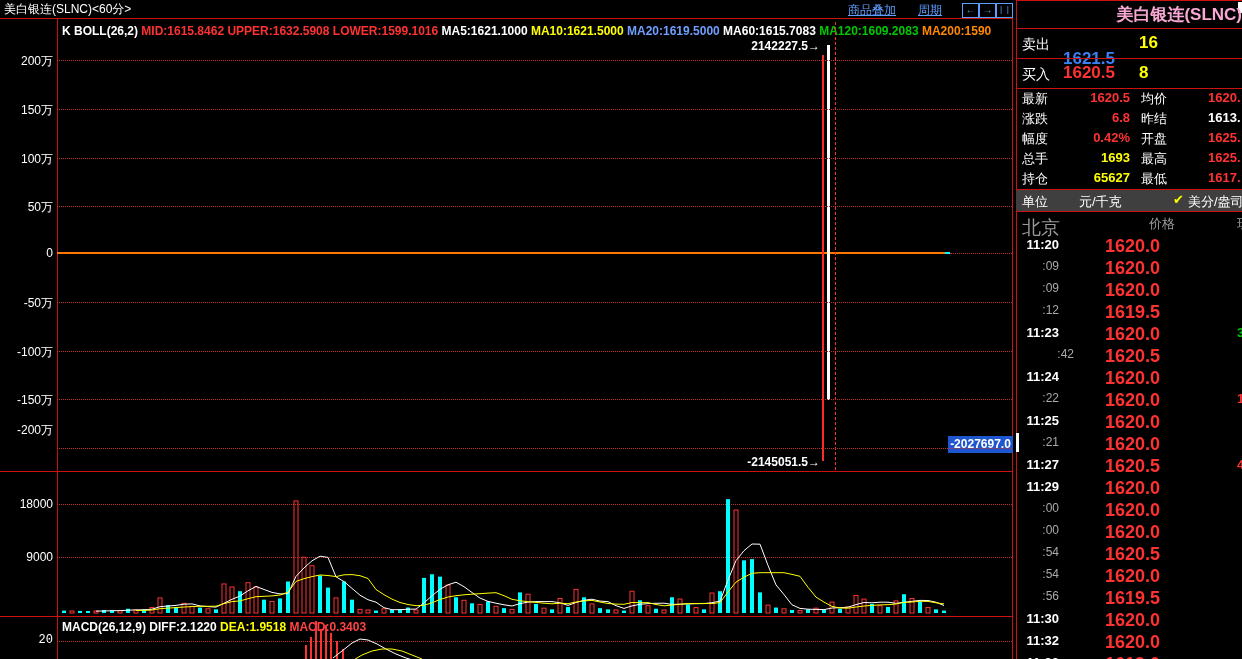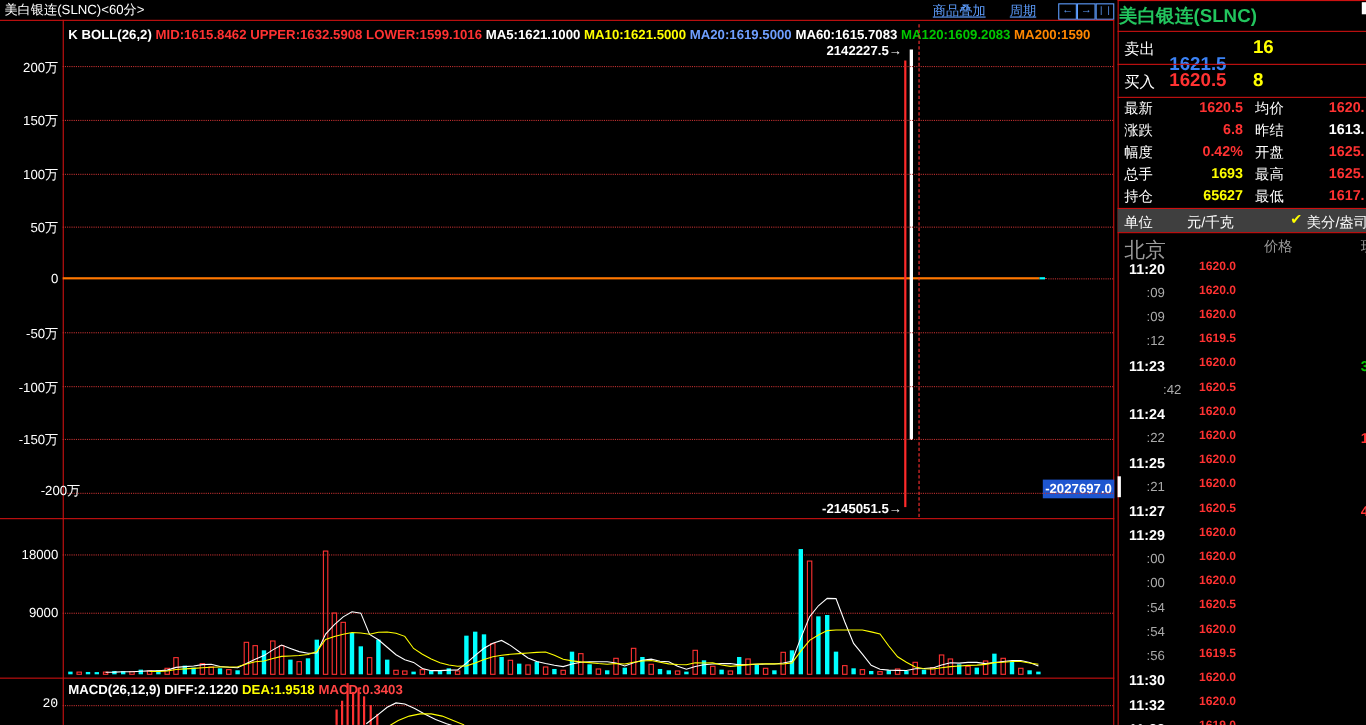--- a/index.html
+++ b/index.html
@@ -9,21 +9,21 @@
   .line{position:absolute;background:#cc1111;}
   .grid{position:absolute;border-top:1px dotted #c03030;height:0;}
   .ylab{position:absolute;color:#fff;font-size:12px;text-align:right;width:53px;left:0;}
   .ind{position:absolute;font-size:12px;white-space:nowrap;font-weight:bold;}
   .hdr-link{position:absolute;top:2px;color:#5e9eff;font-size:12px;text-decoration:underline;cursor:pointer;}
   .hdr-icon{position:absolute;top:3px;width:15px;height:13px;border:1px solid #5e9eff;color:#5e9eff;
             font-size:10px;line-height:12px;text-align:center;cursor:pointer;}
   .spike-label{position:absolute;color:#fff;font-weight:bold;font-size:12px;text-align:right;width:160px;}
   .tape-row{position:absolute;width:226px;height:22px;left:0;cursor:pointer;}
   .tape-time{position:absolute;top:4px;width:43px;left:0;text-align:right;}
-  .tape-price{position:absolute;top:3px;left:74px;width:85px;text-align:left;font-weight:bold;font-size:11px;}
+  .tape-price{position:absolute;top:3px;left:74px;width:85px;text-align:center;font-weight:bold;font-size:18px;}
   .tape-qty{position:absolute;top:4px;left:221px;font-weight:bold;font-size:13px;}
   svg{position:absolute;overflow:hidden;}
 </style>
 </head>
 <body>
 
 <div id="root">
 
   <div class="abs" style="left:4px;top:1px;color:#fff;font-size:12px;">美白银连(SLNC)&lt;60分&gt;</div>
   <span class="hdr-link" style="left:848px">商品叠加</span>
@@ -185,21 +185,21 @@
       <rect x="285" y="32" width="2" height="10" fill="#ff3232"></rect>
       <polyline points="276,41 285,34 295,26 303,22 311,23 320,27 329,32 339,37 349,41 359,44" fill="none" stroke="#ffffff"></polyline>
       <polyline points="295,44 305,38 315,34 325,32 335,32 345,34 355,38 365,42" fill="none" stroke="#ffff00"></polyline>
     </svg>
 
   <div class="line" style="left:1016px;top:0;width:1px;height:659px;"></div>
   <div class="line" style="left:1016px;top:0;width:226px;height:1px;"></div>
   <div class="abs" style="left:1238px;top:2px;width:4px;height:11px;background:#fff;"></div>
   <div class="abs" style="left:1016px;top:433px;width:3px;height:19px;background:#fff;"></div>
 
-  <div class="abs" style="left:1017px;top:3px;width:225px;height:22px;color:#22c55e;font-weight:bold;font-size:17px;text-align:left;">美白银连(SLNC)</div>
+  <div class="abs" style="left:1017px;top:3px;width:225px;height:22px;color:#f9a8d4;font-weight:bold;font-size:17px;text-align:right;">美白银连(SLNC)</div>
   <div class="line" style="left:1016px;top:28px;width:226px;height:1px;"></div>
 
   <div class="abs" style="left:1016px;top:29px;width:226px;height:29px;">
     <span class="abs" style="left:6px;top:7px;color:#fff;font-size:14px;">卖出</span>
     <span class="abs" style="left:47px;top:20px;color:#3b82f6;font-weight:bold;font-size:17px;">1621.5</span>
     <span class="abs" style="left:123px;top:4px;color:#ffff00;font-weight:bold;font-size:17px;">16</span>
   </div>
   <div class="line" style="left:1016px;top:58px;width:226px;height:1px;"></div>
 
   <div class="abs" style="left:1016px;top:59px;width:226px;height:29px;">
@@ -342,14 +342,14 @@
     <div class="grid" style="left: 57px; top: 206px; width: 955px;"></div>
     <div class="ylab" style="top: 199px;">50万</div>
     <div class="ylab" style="top: 246px;">0</div>
     <div class="grid" style="left: 57px; top: 302px; width: 955px;"></div>
     <div class="ylab" style="top: 295px;">-50万</div>
     <div class="grid" style="left: 57px; top: 351px; width: 955px;"></div>
     <div class="ylab" style="top: 344px;">-100万</div>
     <div class="grid" style="left: 57px; top: 399px; width: 955px;"></div>
     <div class="ylab" style="top: 392px;">-150万</div>
     <div class="grid" style="left: 57px; top: 448px; width: 955px;"></div>
-    <div class="ylab" style="top: 438px; margin-left: 20px;">-200万</div>
+    <div class="ylab" style="top: 422px;">-200万</div>
   </div>
 
 </body></html>

